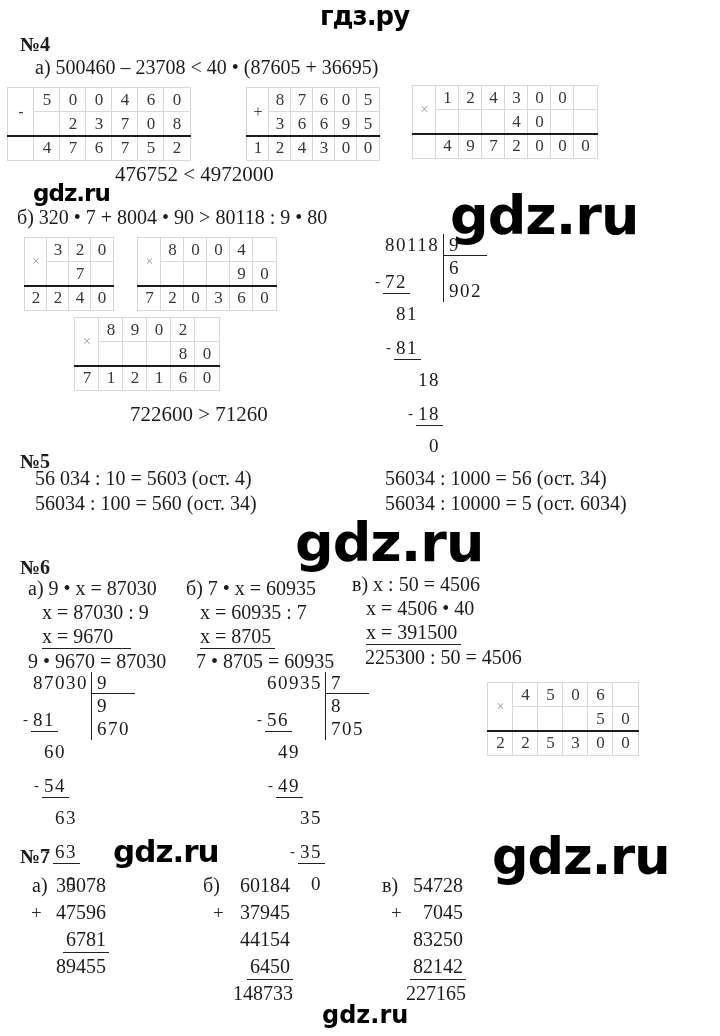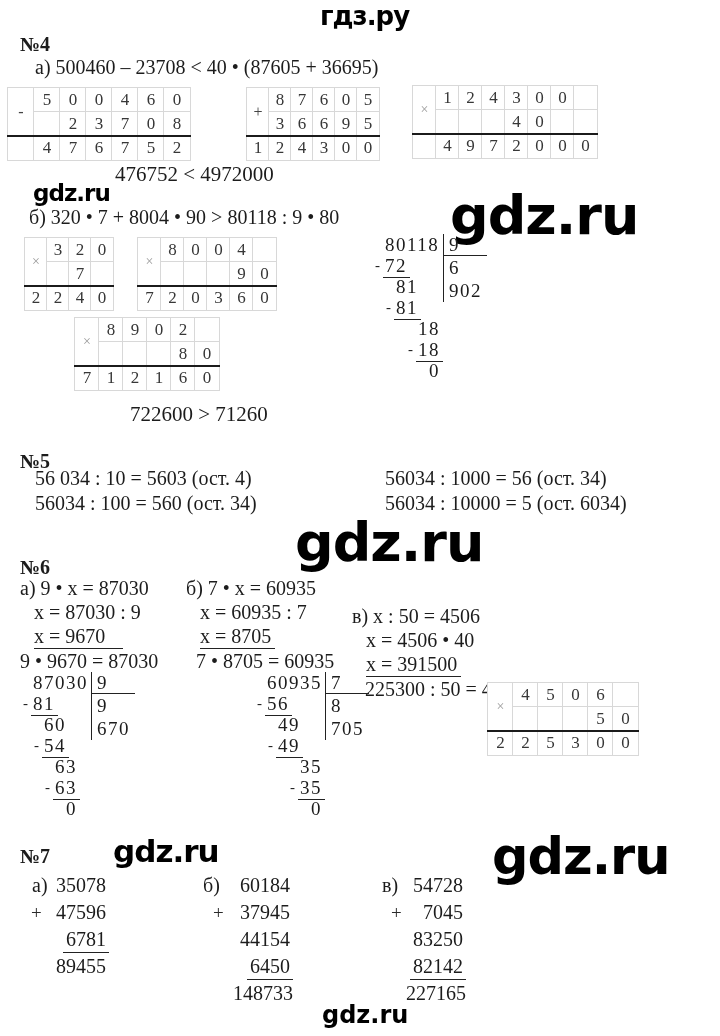--- a/index.html
+++ b/index.html
@@ -26,21 +26,21 @@
   .gop{font-size:16px;color:#444;}
   .gop-x{color:#999;font-size:14px;}
   .gthick{position:absolute;left:-1px;right:-1px;top:47px;height:2px;background:#1b1b1b;}
   
   .ld{position:absolute;font-size:19px;}
   .ld-num{letter-spacing:1.5px;}
   .ld-top{position:relative;height:21px;line-height:21px;}
   .ld-right{position:absolute;top:0;border-left:1.5px solid #222;}
   .ld-divisor{height:21px;line-height:21px;border-bottom:1.5px solid #222;padding:0 9px 0 5px;}
   .ld-q{line-height:23px;padding:0 5px;}
-  .ld-row{height:21px;line-height:21px;}
+  .ld-row{height:21px;line-height:28px;margin-top:12px;}
   .ld-minus{display:inline-block;width:10px;margin-left:-10px;font-size:15px;
             vertical-align:2px;letter-spacing:0;}
   .ld-u{border-bottom:1.5px solid #222;padding:0 3px 1px 2px;margin-left:-2px;}
   
   .tcol{position:absolute;font-size:20px;line-height:25px;white-space:nowrap;}
   .eqcol{position:absolute;font-size:20px;line-height:24px;white-space:nowrap;}
   .ind{padding-left:14px;}
   .o10{padding-left:10px;text-align:right;} .o13{padding-left:13px;}
   .eq-u{border-bottom:1.5px solid #222;padding-bottom:1px;display:inline-block;line-height:21px;}
   .pad16{padding-right:18px;} .pad4{padding-right:4px;}
@@ -133,21 +133,21 @@
       <div class="gc" style="grid-area: 3 / 4;">7</div>
       <div class="gc" style="grid-area: 3 / 5;">2</div>
       <div class="gc" style="grid-area: 3 / 6;">0</div>
       <div class="gc" style="grid-area: 3 / 7;">0</div>
       <div class="gc" style="grid-area: 3 / 8;">0</div>
       <div class="gthick"></div>
     </div>
 
   <div class="comp" style="left:115px;top:162px">476752 &lt; 4972000</div>
 
-  <div class="expr" style="left:29px;top:206px">б) 320 • 7 + 8004 • 90 &gt; 80118 : 9 • 80</div>
+  <div class="expr" style="left:17px;top:206px">б) 320 • 7 + 8004 • 90 &gt; 80118 : 9 • 80</div>
 
   <div class="gtable" style="left: 25px; top: 238px; --cw: 22px; grid-template-columns: repeat(4, var(--cw));">
       <div class="gc gop gop-x" style="grid-area: 1 / 1 / span 2;">×</div>
       <div class="gc" style="grid-area: 1 / 2;">3</div>
       <div class="gc" style="grid-area: 1 / 3;">2</div>
       <div class="gc" style="grid-area: 1 / 4;">0</div>
       <div class="gc" style="grid-area: 2 / 2;"></div>
       <div class="gc" style="grid-area: 2 / 3;">7</div>
       <div class="gc" style="grid-area: 2 / 4;"></div>
       <div class="gc" style="grid-area: 3 / 1;">2</div>
@@ -216,33 +216,33 @@
     <div>56 034 : 10 = 5603 (ост. 4)</div>
     <div>56034 : 100 = 560 (ост. 34)</div>
   </div>
   <div class="tcol" style="left:385px;top:466px">
     <div>56034 : 1000 = 56 (ост. 34)</div>
     <div>56034 : 10000 = 5 (ост. 6034)</div>
   </div>
 
   <div class="plabel" style="left:20px;top:556px">№6</div>
 
-  <div class="eqcol" style="left:20px;top:576px">
+  <div class="eqcol" style="left:28px;top:576px">
     <div>а) 9 • x = 87030</div>
     <div class="ind">x = 87030 : 9</div>
     <div class="ind"><span class="eq-u pad16">x = 9670</span></div>
     <div>9 • 9670 = 87030</div>
   </div>
   <div class="eqcol" style="left:186px;top:576px">
     <div>б) 7 • x = 60935</div>
     <div class="ind">x = 60935 : 7</div>
     <div class="ind"><span class="eq-u pad4">x = 8705</span></div>
     <div class="o10">7 • 8705 = 60935</div>
   </div>
-  <div class="eqcol" style="left:352px;top:604px">
+  <div class="eqcol" style="left:352px;top:572px">
     <div>в) x : 50 = 4506</div>
     <div class="ind">x = 4506 • 40</div>
     <div class="ind"><span class="eq-u pad4">x = 391500</span></div>
     <div class="o13">225300 : 50 = 4506</div>
   </div>
 
   <div class="ld" style="left:33px;top:672px">
       <div class="ld-top"><span class="ld-num">87030</span><span class="ld-right" style="left: 58px;">
           <div class="ld-divisor ld-num">9</div>
           <div class="ld-q ld-num">9 670</div>

